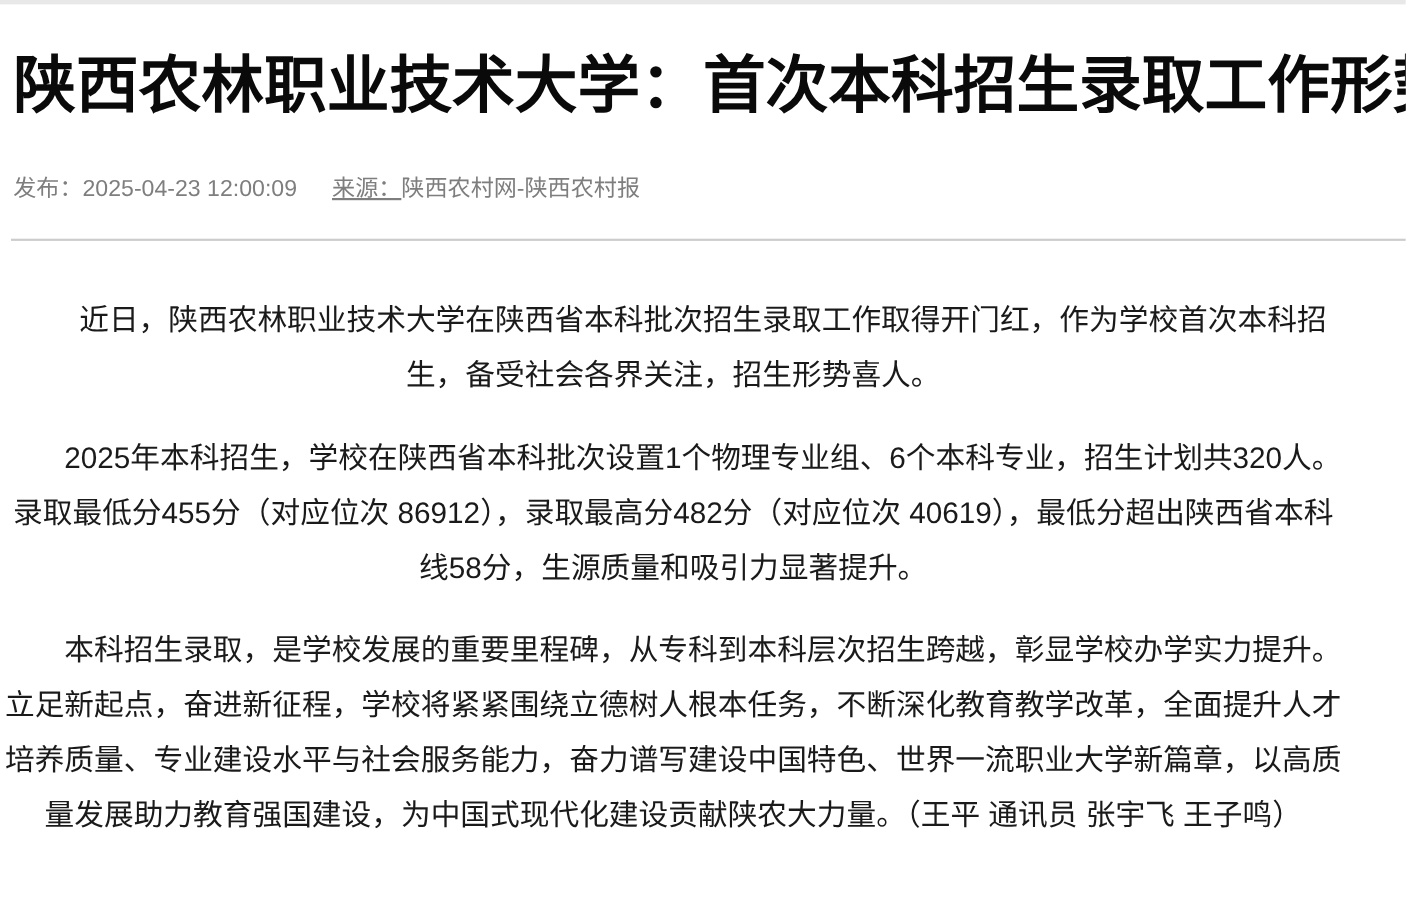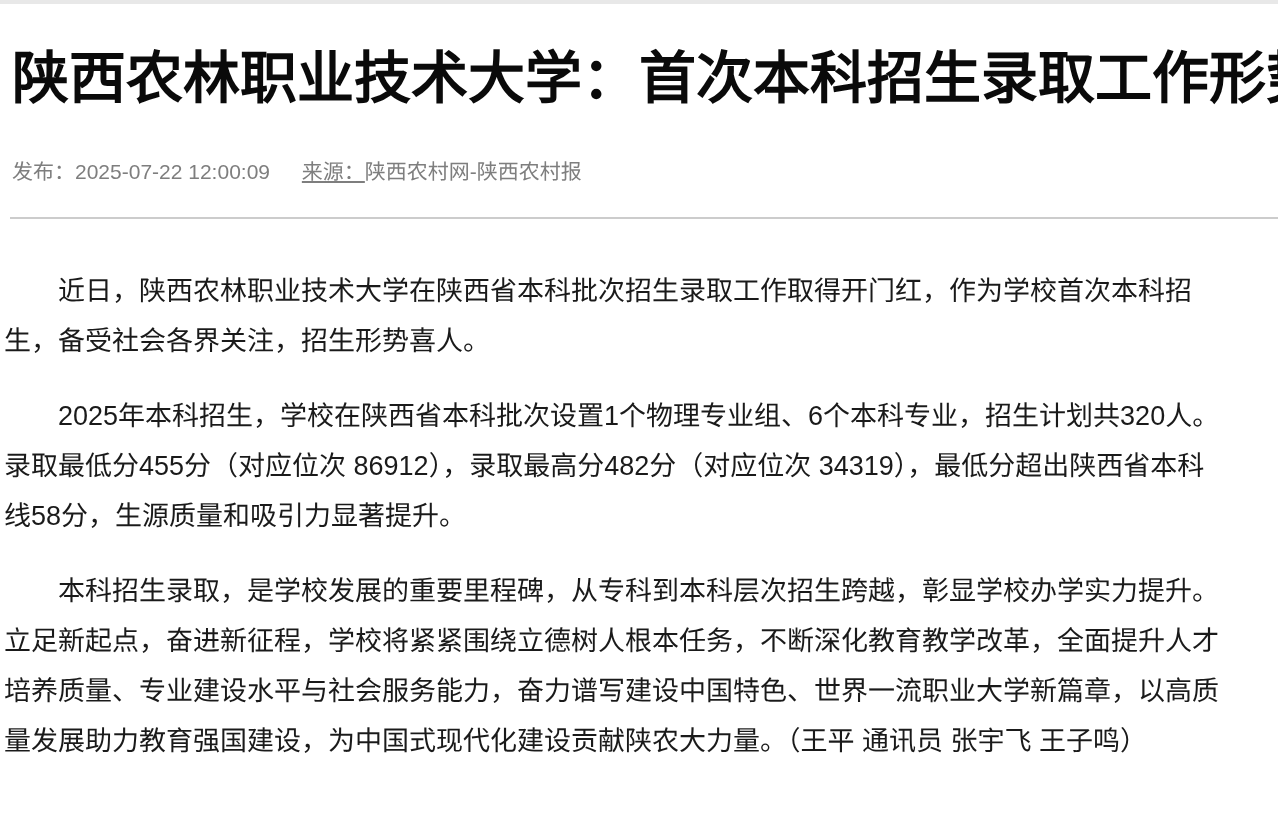--- a/index.html
+++ b/index.html
@@ -41,38 +41,38 @@
   }
   .content {
     padding: 22px 58px 0 4px;
   }
   .content p {
     margin: 25px 0 0 0;
     font-size: 27px;
     line-height: 50px;
     color: #1a1a1a;
     text-indent: 2em;
-    text-align: left;
+    text-align: center;
   }
 </style>
 </head>
 <body>
 
 <div class="topbar"></div>
 
 <div class="article">
 
   <h1 class="title">陕西农林职业技术大学：首次本科招生录取工作形势</h1>
 
   <div class="meta">
-    <span>发布：</span><span>2025-07-22 12:00:09</span>
+    <span>发布：</span><span>2025-04-23 12:00:09</span>
     <span class="gap">来源：</span><span>陕西农村网-陕西农村报</span>
   </div>
 
   <hr class="divider">
 
   <div class="content">
     <p>近日，陕西农林职业技术大学在陕西省本科批次招生录取工作取得开门红，作为学校首次本科招生，备受社会各界关注，招生形势喜人。</p>
-    <p>2025年本科招生，学校在陕西省本科批次设置1个物理专业组、6个本科专业，招生计划共320人。录取最低分455分（对应位次 86912），录取最高分482分（对应位次 34319），最低分超出陕西省本科线58分，生源质量和吸引力显著提升。</p>
+    <p>2025年本科招生，学校在陕西省本科批次设置1个物理专业组、6个本科专业，招生计划共320人。录取最低分455分（对应位次 86912），录取最高分482分（对应位次 40619），最低分超出陕西省本科线58分，生源质量和吸引力显著提升。</p>
     <p>本科招生录取，是学校发展的重要里程碑，从专科到本科层次招生跨越，彰显学校办学实力提升。立足新起点，奋进新征程，学校将紧紧围绕立德树人根本任务，不断深化教育教学改革，全面提升人才培养质量、专业建设水平与社会服务能力，奋力谱写建设中国特色、世界一流职业大学新篇章，以高质量发展助力教育强国建设，为中国式现代化建设贡献陕农大力量。（王平 通讯员 张宇飞 王子鸣）</p>
   </div>
 
 </div>
 
 </body></html>

